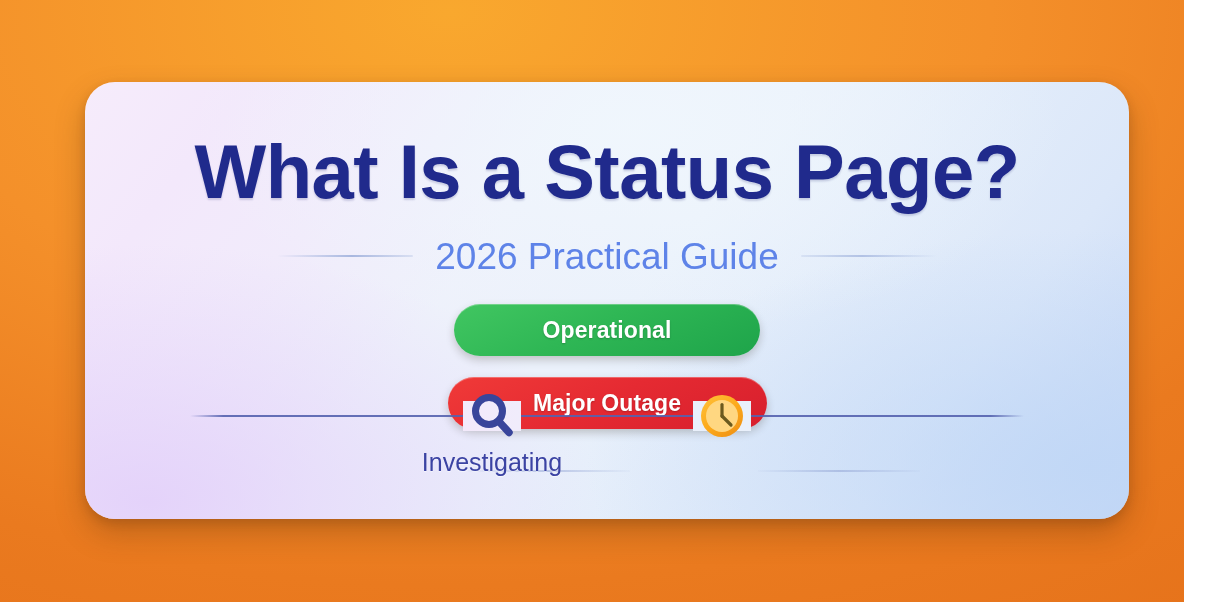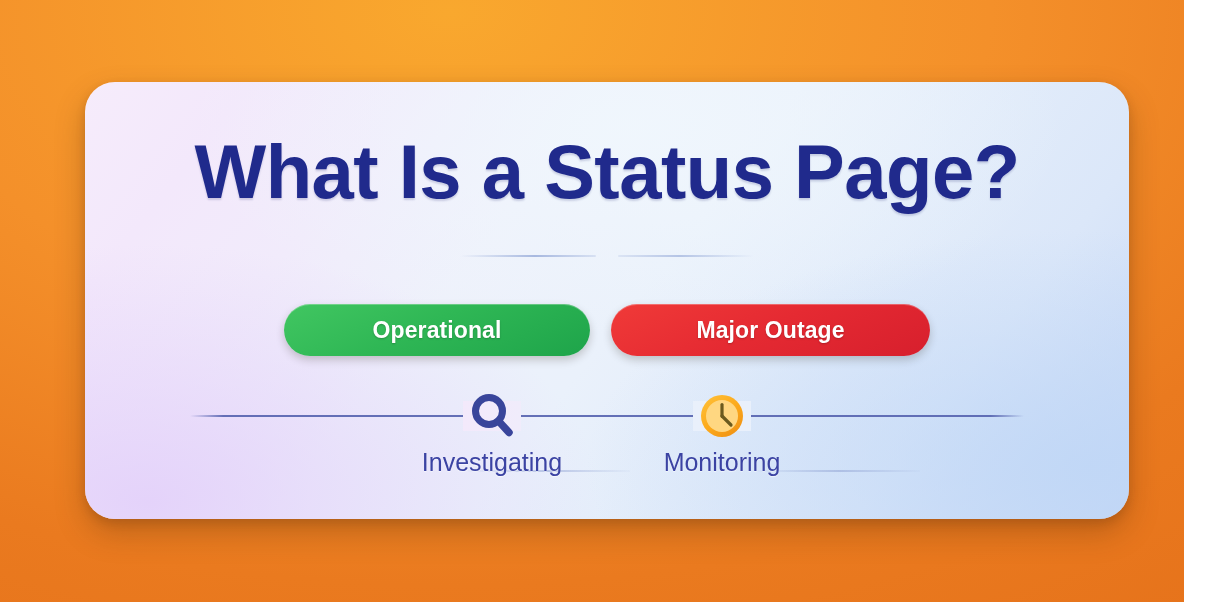--- a/index.html
+++ b/index.html
@@ -111,20 +111,21 @@
   
   #pills {
     position: absolute;
     left: 0;
     right: 0;
     top: 222px;
     display: flex;
     align-items: center;
     justify-content: center;
     gap: 21px;
+    flex-direction: column;
   }
   .pill {
     height: 52px;
     border-radius: 26px;
     display: flex;
     align-items: center;
     justify-content: center;
     color: #ffffff;
     font-size: 23px;
     font-weight: 700;
@@ -234,20 +235,21 @@
 
 <div id="backdrop">
 
   <div id="card">
     <div id="card-inner">
 
       <div id="title">What Is a Status Page?</div>
 
       <div id="subtitle-row">
         <div class="sub-rule left"></div>
+        <div id="subtitle">2026 Practical Guide</div>
         <div class="sub-rule right"></div>
       </div>
 
       <div id="pills">
         <div class="pill operational">Operational</div>
         <div class="pill outage">Major Outage</div>
       </div>
 
       <div id="timeline">
         <div id="track"></div>
@@ -281,21 +283,20 @@
                     <stop offset="0%" stop-color="#ffe0a0"></stop>
                     <stop offset="100%" stop-color="#fdc council"></stop>
                   </linearGradient>
                 </defs>
                 <circle cx="28" cy="28" r="21" fill="url(#clockOuter)"></circle>
                 <circle cx="28" cy="28" r="16" fill="#ffd781"></circle>
                 <line x1="28" y1="28" x2="28" y2="16.5" stroke="#6b5a1e" stroke-width="3.2" stroke-linecap="round"></line>
                 <line x1="28" y1="28" x2="37" y2="37" stroke="#6b5a1e" stroke-width="3.2" stroke-linecap="round"></line>
               </svg>
             </div>
-            <div class="stage-label">Monitoring</div>
           </div>
 
 
         </div>
       </div>
 
     </div>
   </div>
 </div>
 

